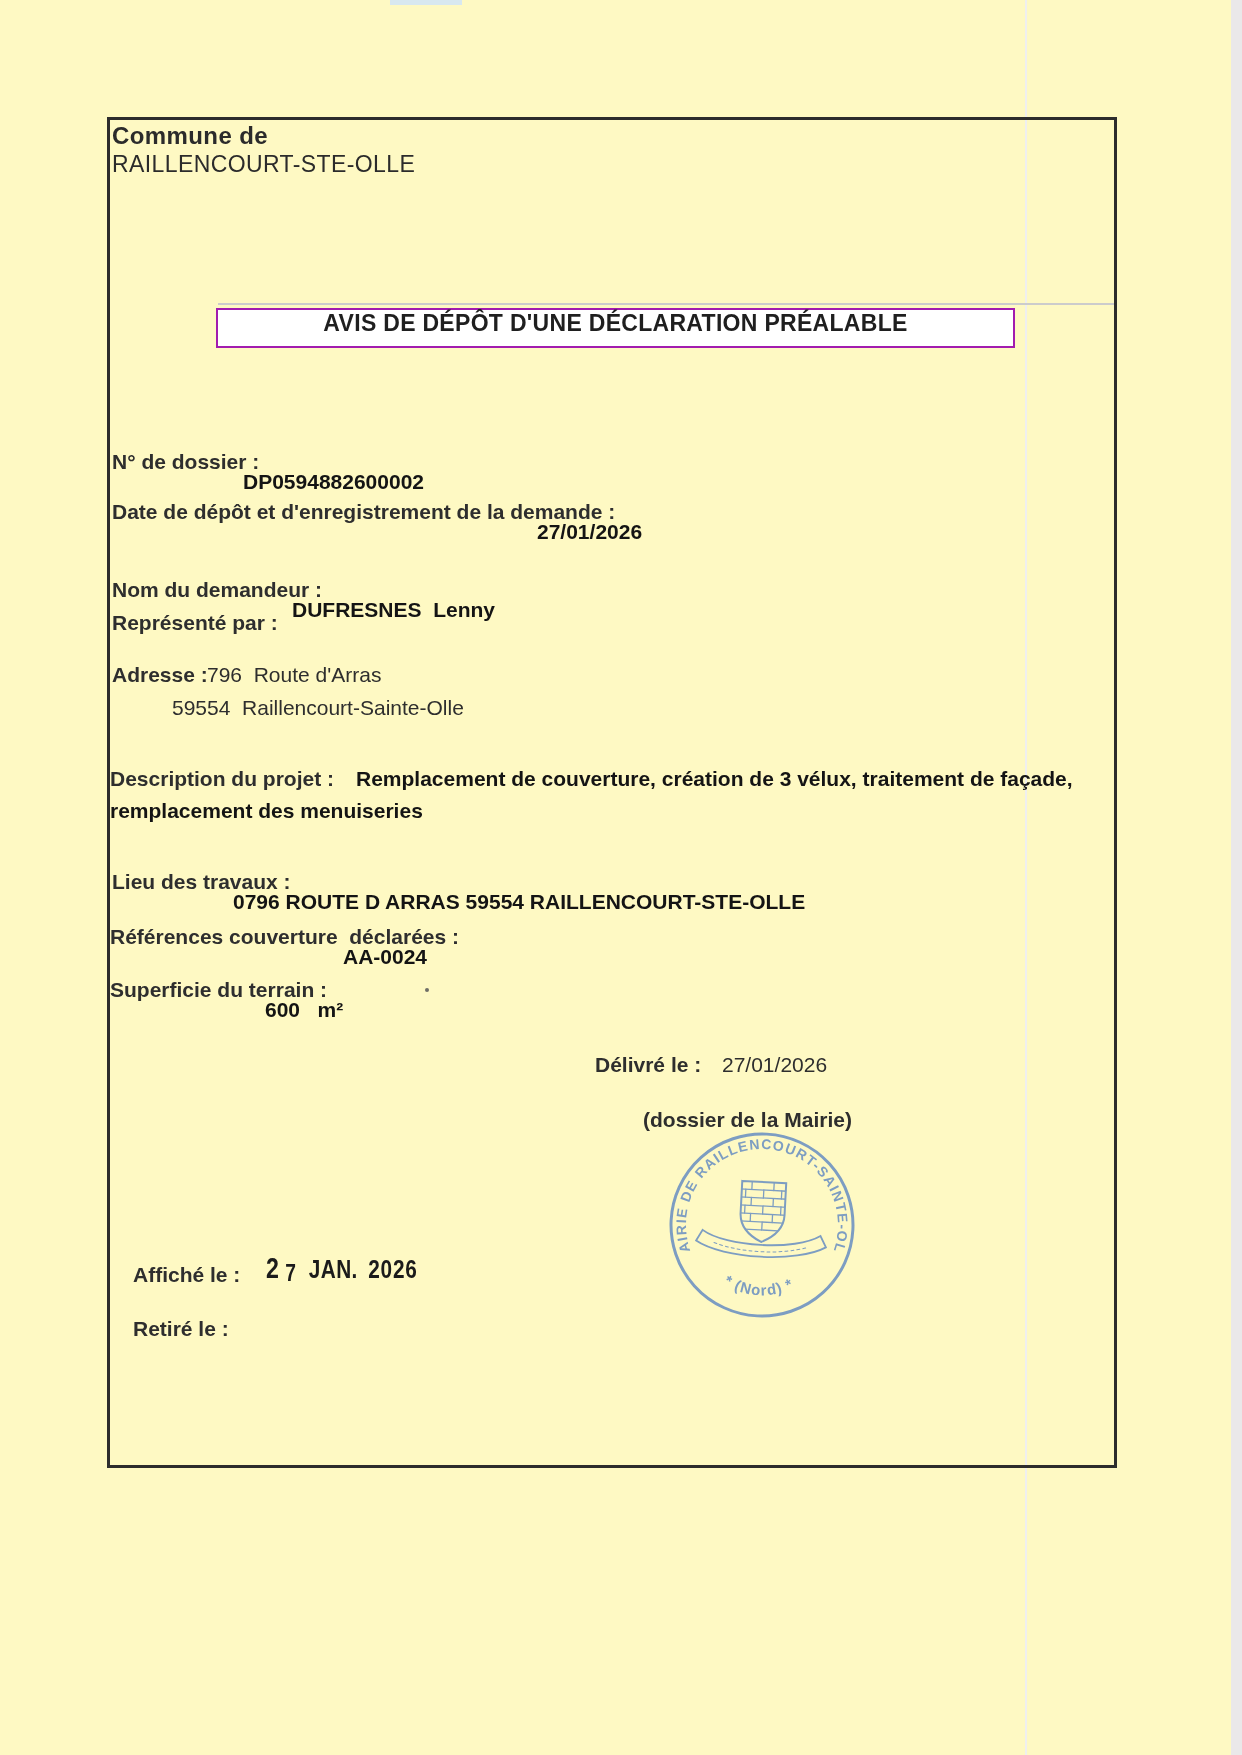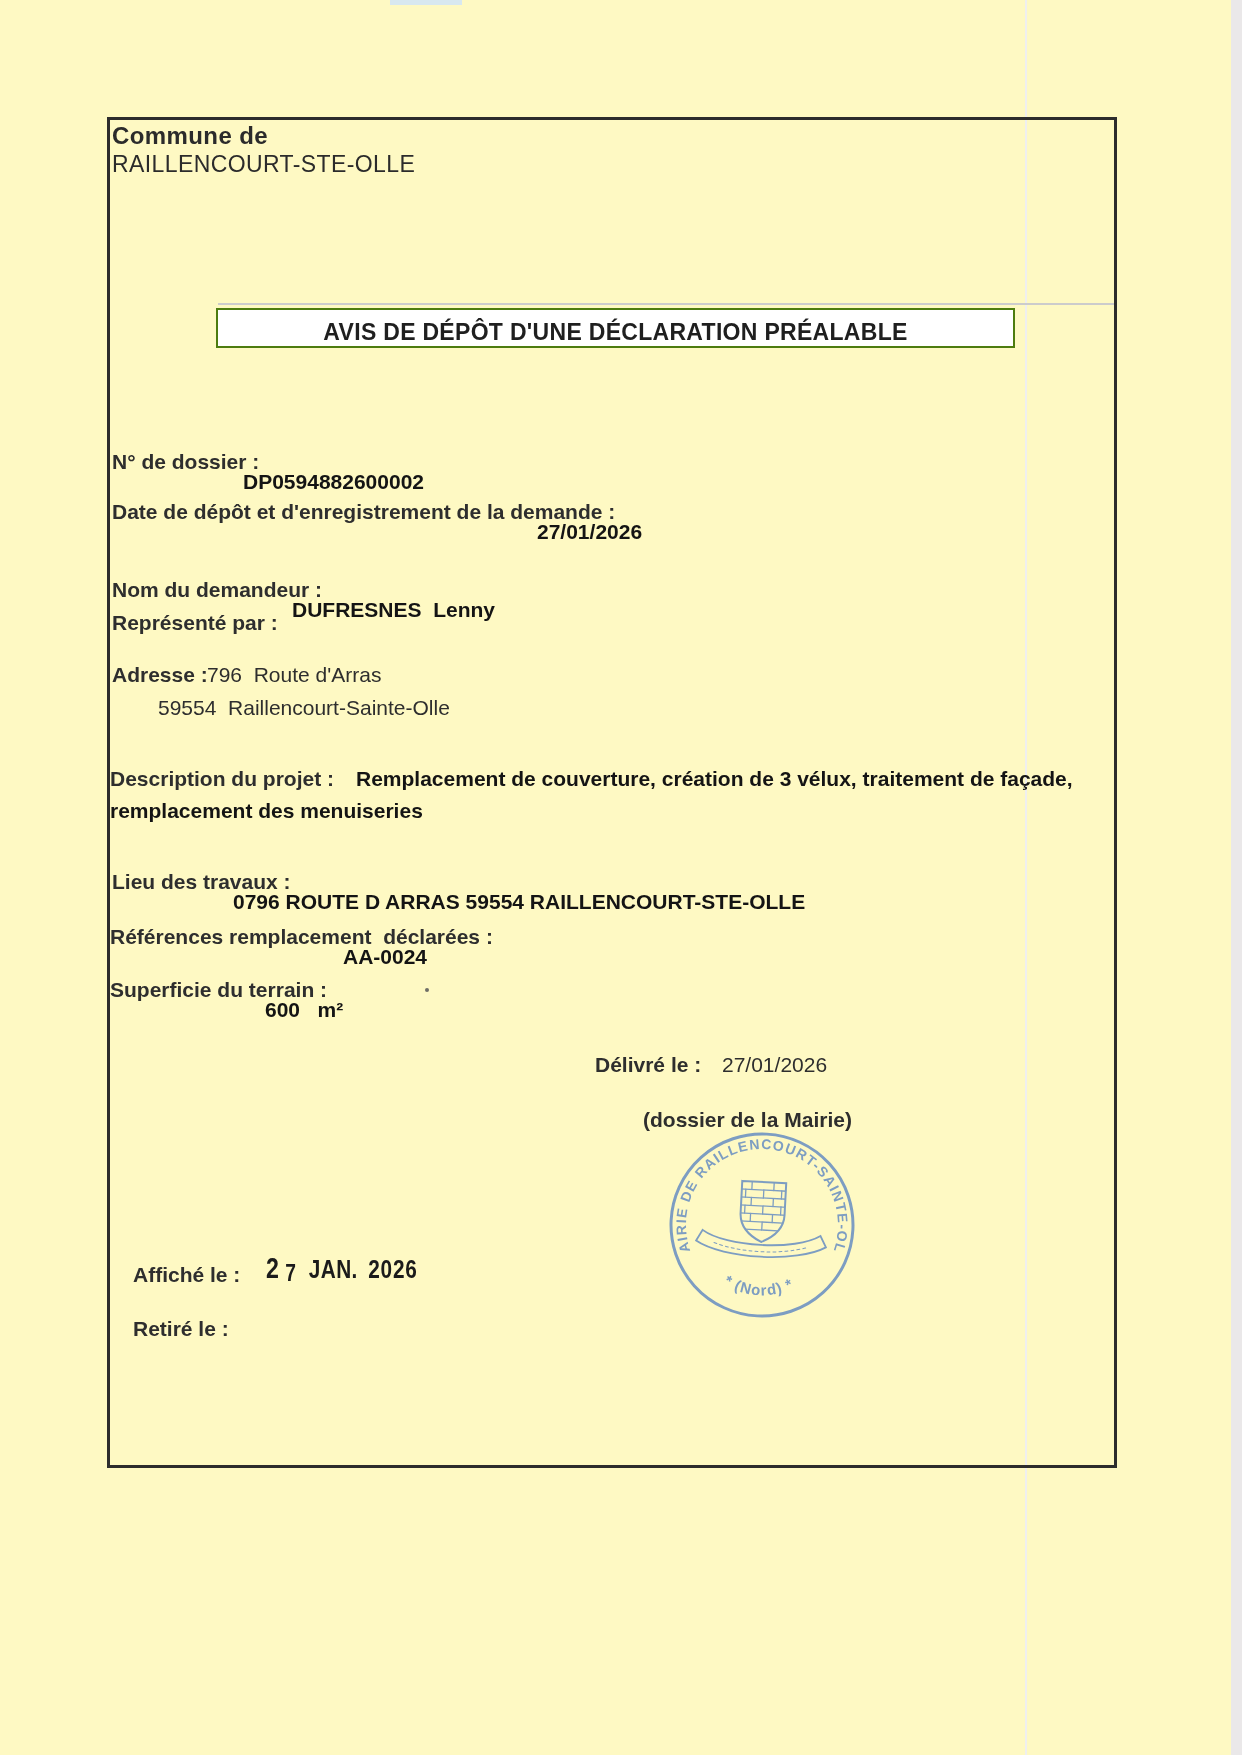--- a/index.html
+++ b/index.html
@@ -20,22 +20,22 @@
   
   .doc-border{
     position:absolute;left:107px;top:117px;width:1010px;height:1351px;
     border:3px solid #2d2d2d;box-sizing:border-box;background:transparent;
   }
   .commune{position:absolute;left:112px;top:122px;line-height:1.2;color:#2b2b2b;}
   .commune .l1{font-size:24px;font-weight:bold;letter-spacing:.4px;}
   .commune .l2{font-size:23px;font-weight:normal;letter-spacing:.4px;}
   .title-box{
     position:absolute;left:216px;top:308px;width:799px;height:40px;
-    border:2px solid #4d7c0f;box-sizing:border-box;background:#fff;
-    display:flex;align-items:flex-end;justify-content:center;
+    border:2px solid #a21caf;box-sizing:border-box;background:#fff;
+    display:flex;align-items:flex-start;justify-content:center;
   }
   .title-box .t{font-size:23px;font-weight:bold;color:#1f1f1f;letter-spacing:.3px;}
   
   .row{position:absolute;left:0;top:0;width:100%;height:0;font-size:21px;}
   .row span{position:absolute;white-space:pre-wrap;}
   .lbl{color:#2e2e2e;font-weight:bold;}
   .val{color:#141414;font-weight:bold;margin-top:20px;}
   .valreg{color:#2e2e2e;font-weight:normal;}
   .desc{
     position:absolute;left:110px;top:763px;width:968px;margin:0;
@@ -96,32 +96,32 @@
     <span class="val" style="left:292px;top:578px">DUFRESNES  Lenny</span>
   </div>
 
   <div class="row">
     <span class="lbl" style="left:112px;top:611px">Représenté par :</span>
   </div>
 
   <div class="row">
     <span class="lbl" style="left:112px;top:663px">Adresse :</span>
     <span class="valreg" style="left:207px;top:663px">796  Route d'Arras</span>
-    <span class="valreg" style="left:158px;top:696px">59554  Raillencourt-Sainte-Olle</span>
+    <span class="valreg" style="left:172px;top:696px">59554  Raillencourt-Sainte-Olle</span>
   </div>
 
   <p class="desc"><span class="lbl">Description du projet :</span><span class="val">Remplacement de couverture, création de 3 vélux, traitement de façade, remplacement des menuiseries</span></p>
 
   <div class="row">
     <span class="lbl" style="left:112px;top:870px">Lieu des travaux :</span>
     <span class="val" style="left:233px;top:870px">0796 ROUTE D ARRAS 59554 RAILLENCOURT-STE-OLLE</span>
   </div>
 
   <div class="row">
-    <span class="lbl" style="left:110px;top:925px">Références remplacement  déclarées :</span>
+    <span class="lbl" style="left:110px;top:925px">Références couverture  déclarées :</span>
     <span class="val" style="left:343px;top:925px">AA-0024</span>
   </div>
 
   <div class="row">
     <span class="lbl" style="left:110px;top:978px">Superficie du terrain :</span>
     <span class="val" style="left:265px;top:978px">600   m²</span>
   </div>
 
   <div class="row">
     <span class="lbl" style="left:595px;top:1053px">Délivré le :</span>

